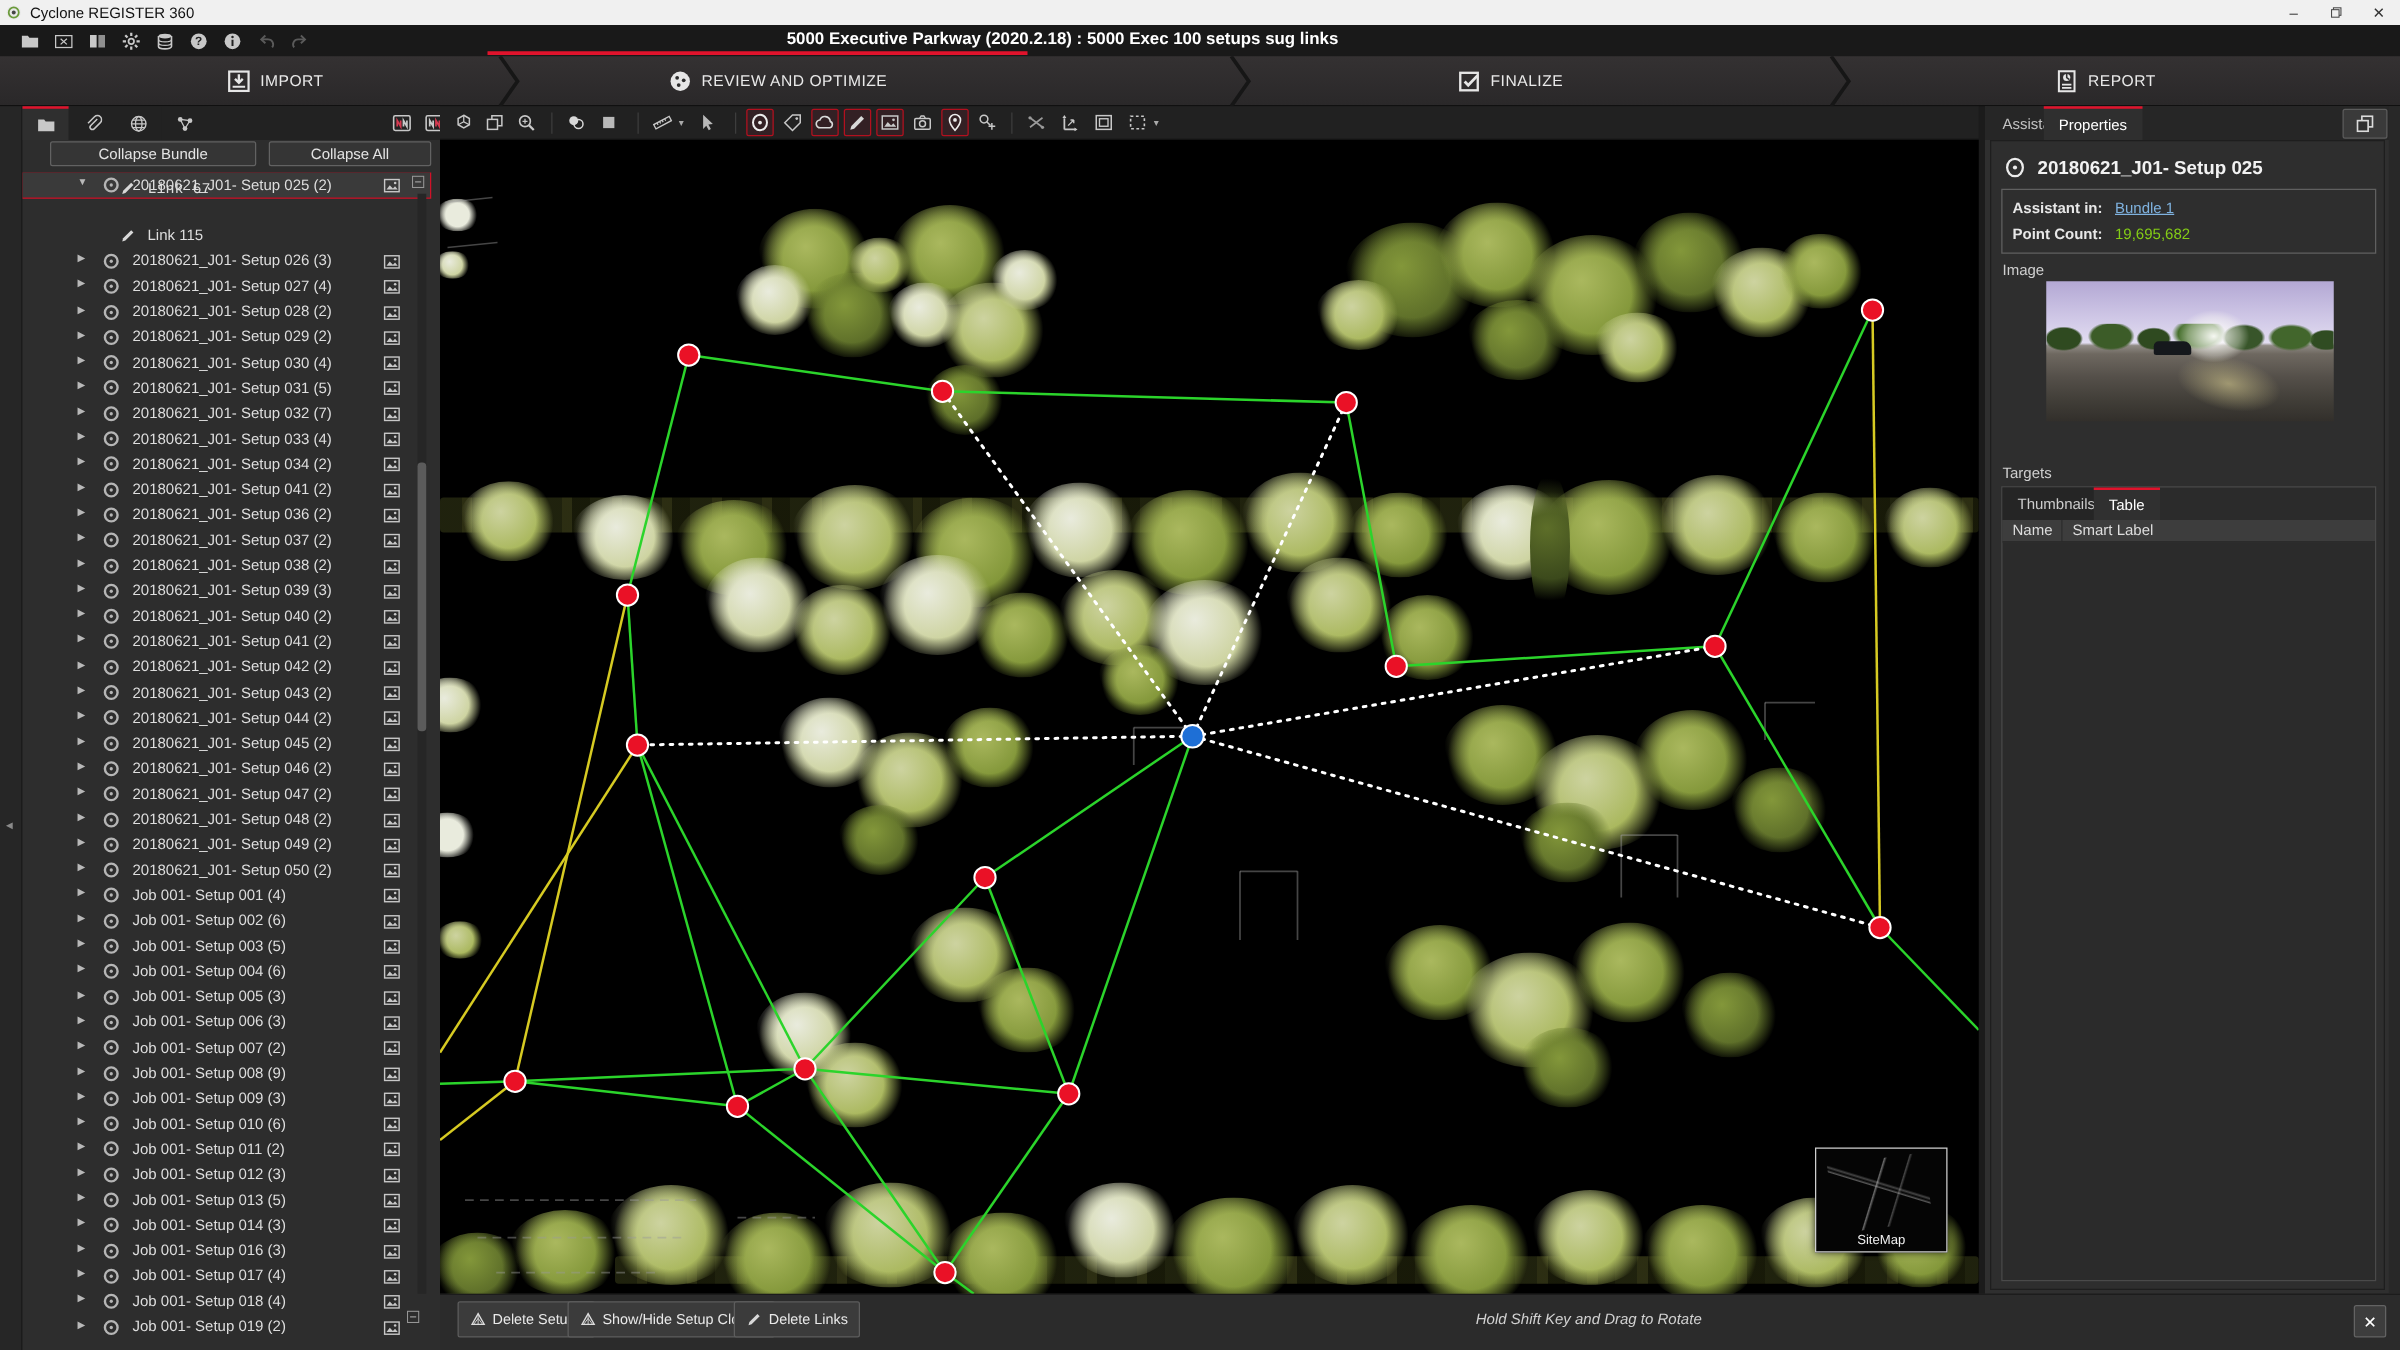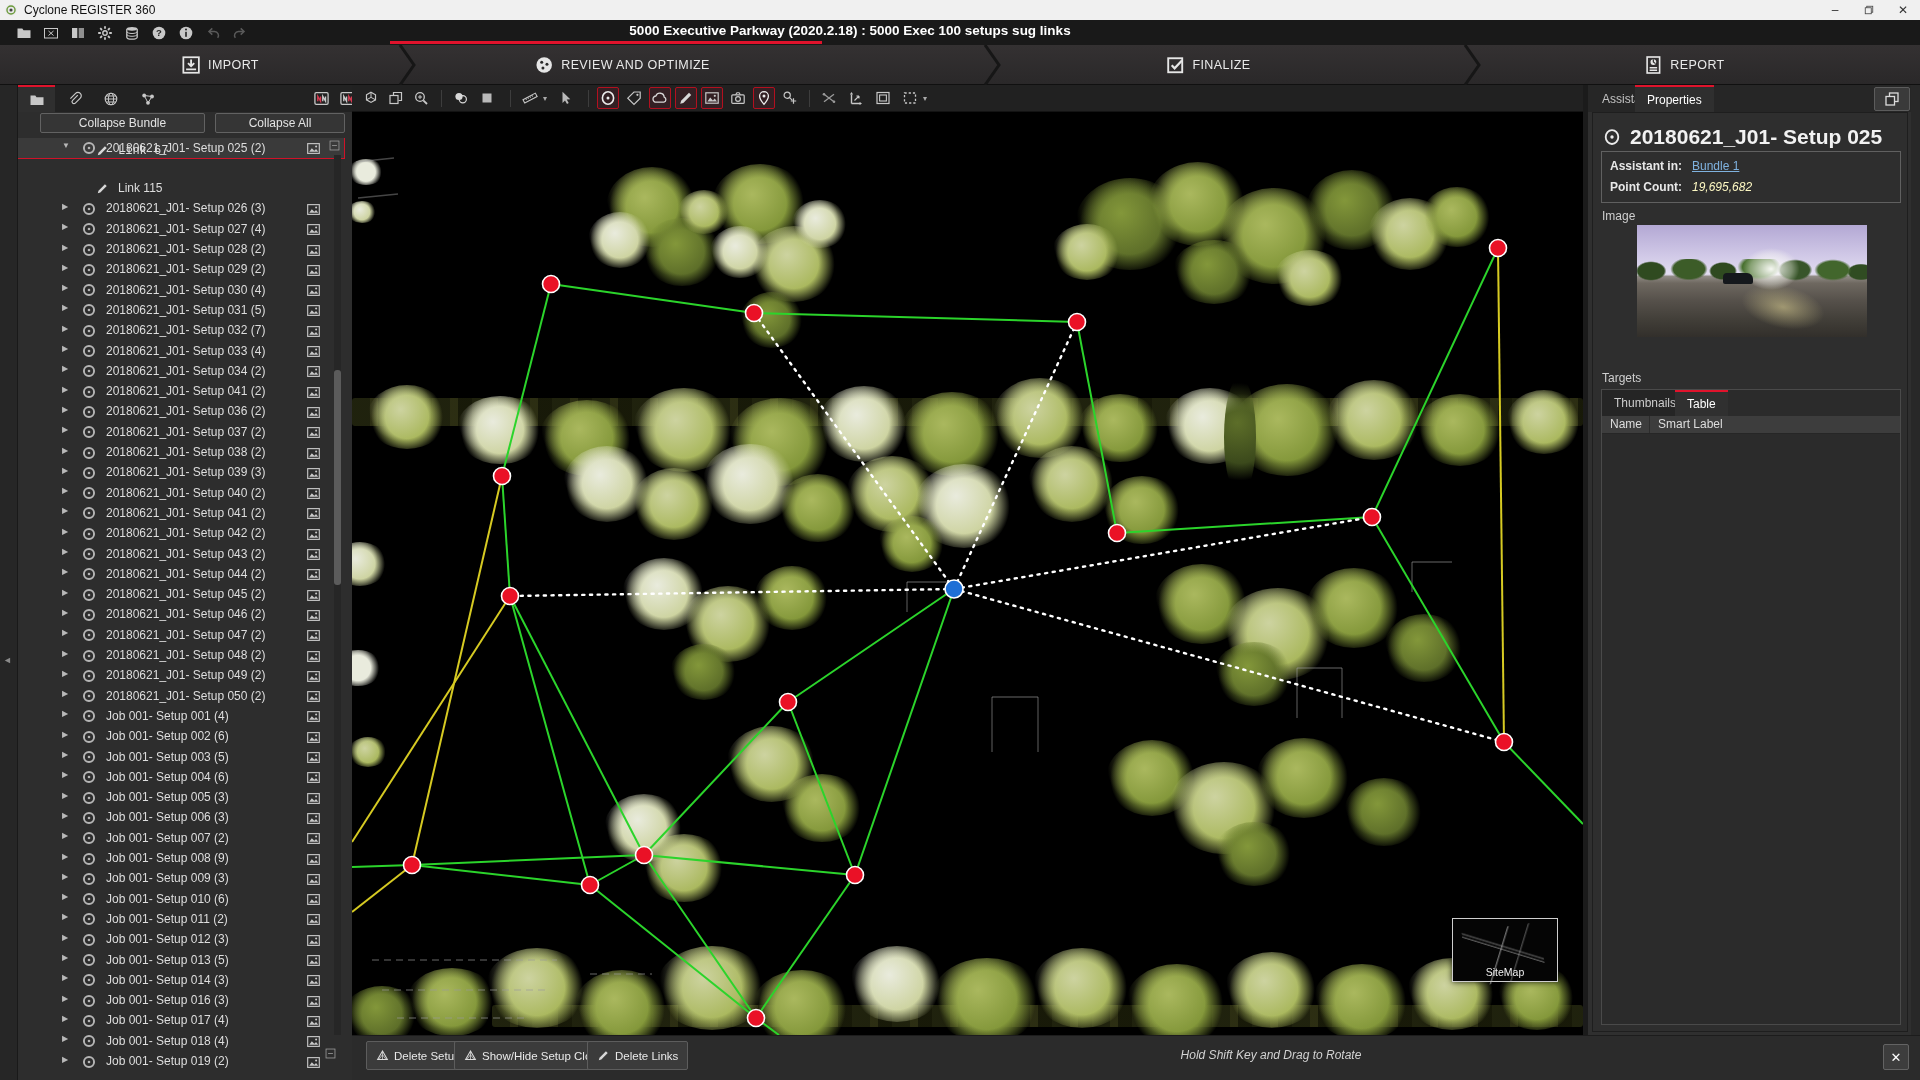--- a/index.html
+++ b/index.html
@@ -71,21 +71,21 @@
   .vt-sep { position:absolute; top:5px; width:1px; height:17px; background:#3d3d3d; }
   .vt-caret { position:absolute; top:9px; color:#aaa; font-size:8px; }
 
   
   #canvas { position:absolute; left:352px; top:112px; width:1231px; height:923px; background:#000;
     overflow:hidden; }
   #treeslayer { position:absolute; inset:0; z-index:1; }
   .blob { position:absolute; border-radius:50%; }
   .roadband { position:absolute; opacity:.85; border-radius:3px; }
   #graphsvg { position:absolute; inset:0; z-index:3; }
-  #sitemap { position:absolute; left:1100px; top:806px; width:106px; height:64px; background:#050505;
+  #sitemap { position:absolute; left:1100px; top:806px; width:106px; height:84px; background:#050505;
     border:1px solid #cfcfcf; z-index:6; box-shadow:0 0 6px rgba(0,0,0,.8); }
   #sitemap .smlabel { position:absolute; left:0; right:0; bottom:3px; text-align:center;
     color:#f0f0f0; font-size:10.5px; }
   #sitemap .smsketch { position:absolute; left:12px; top:8px; width:78px; height:55px;
     background:
       linear-gradient(115deg, transparent 44%, rgba(190,190,190,.55) 45%, transparent 47%),
       linear-gradient(25deg, transparent 54%, rgba(170,170,170,.5) 55%, transparent 57%),
       linear-gradient(115deg, transparent 64%, rgba(150,150,150,.45) 65%, transparent 67%),
       linear-gradient(205deg, transparent 39%, rgba(160,160,160,.4) 41%, transparent 43%);
     transform:rotate(-8deg); }
@@ -96,26 +96,26 @@
   .rp-tab { position:absolute; top:0; height:27px; padding:0 12px; display:flex; align-items:center;
     font-size:12px; color:#c2c2c2; background:#262626; }
   .rp-tab.active { background:#2f2f2f; border-top:2px solid #e0132c; color:#fff; }
   #rp-panelsbtn { position:absolute; right:10px; top:2px; width:36px; height:24px; background:#3a3a3a;
     border:1px solid #5c5c5c; border-radius:2px; display:flex; align-items:center; justify-content:center; }
   #rp-panelsbtn svg { width:16px; height:16px; }
   #rp-content { position:absolute; left:4px; top:27px; width:316px; height:920px; background:#2e2e2e;
     border:1px solid #1e1e1e; }
   #rp-header { position:absolute; left:10px; top:12px; display:flex; align-items:center; gap:9px; }
   #rp-header svg { width:18px; height:18px; }
-  #rp-title { color:#f2f2f2; font-size:21px; font-weight:bold; }
+  #rp-title { color:#f2f2f2; font-size:15px; font-weight:bold; }
   #rp-infobox { position:absolute; left:8px; top:38px; width:300px; height:52px; border:1px solid #606060; }
   .rp-row { position:absolute; left:8px; display:flex; font-size:12px; }
   .rp-label { color:#e8e8e8; font-weight:bold; width:82px; }
   #rp-bundle { color:#7fb2df; text-decoration:underline; }
-  #rp-pcval { color:#fef9c3;font-style:italic; }
+  #rp-pcval { color:#84cc16; }
   #rp-imagelabel, #rp-targetslabel { position:absolute; left:9px; color:#cfcfcf; font-size:12px; }
   #rp-imagelabel { top:96px; }
   #rp-pano { position:absolute; left:44px; top:112px; width:230px; height:112px; overflow:hidden;
     background:linear-gradient(180deg,#b3a8d4 0%,#cfc7e6 26%,#e2ddf1 44%,#8f8a84 46%,#6e6860 52%,#55504a 68%,#403d37 86%,#322f2b 100%); }
   .pano-trees { position:absolute; left:0; top:34px; width:230px; height:22px;
     background:
       radial-gradient(ellipse 22px 14px at 14px 12px, #2f4a20 60%, transparent 70%),
       radial-gradient(ellipse 26px 16px at 52px 10px, #3c5c28 60%, transparent 72%),
       radial-gradient(ellipse 20px 13px at 86px 12px, #2f4a20 60%, transparent 70%),
       radial-gradient(ellipse 30px 18px at 122px 8px, #47702e 55%, transparent 72%),

